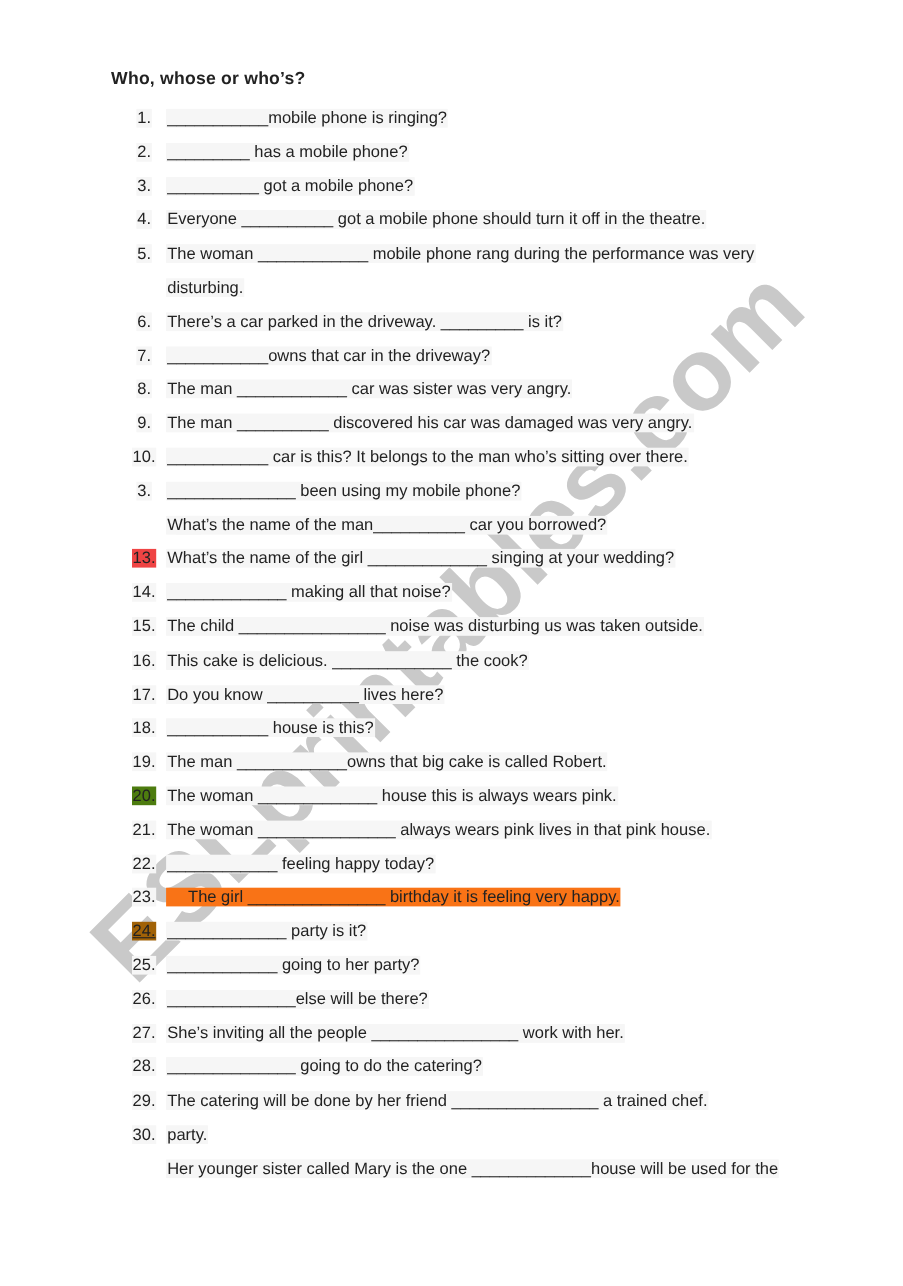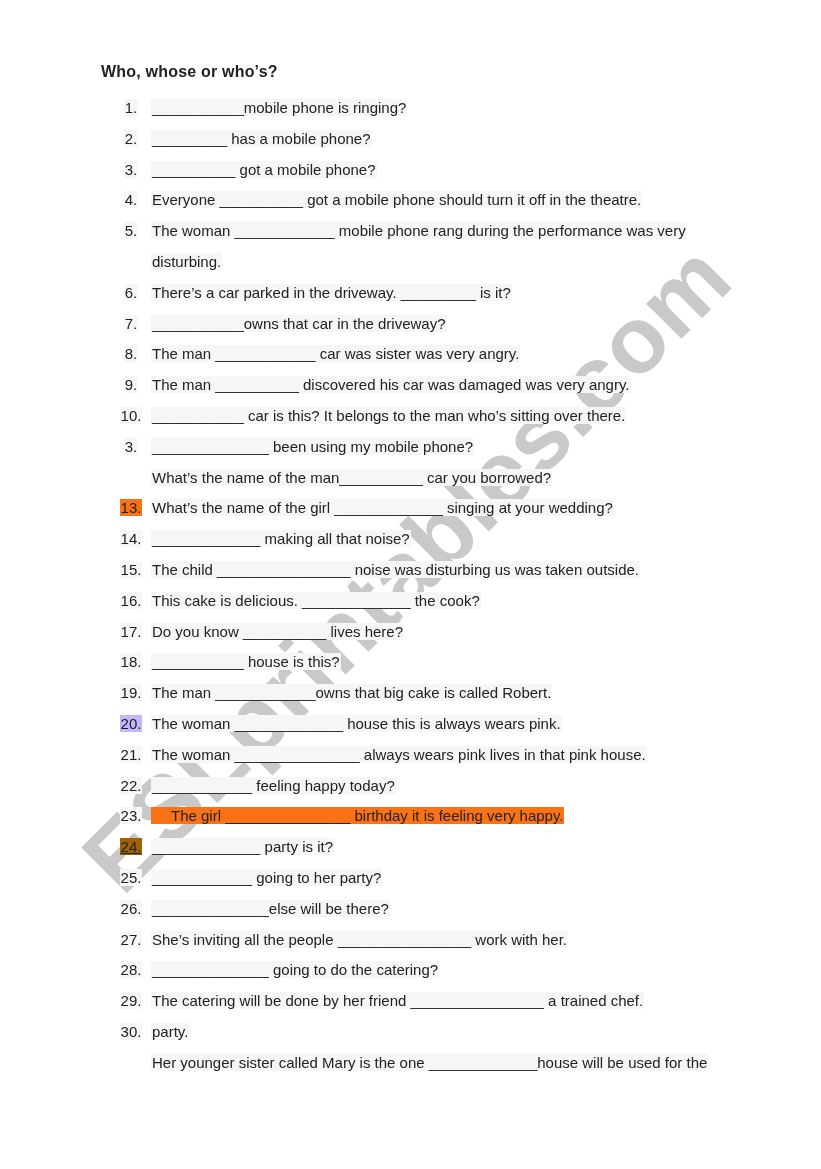--- a/index.html
+++ b/index.html
@@ -142,21 +142,21 @@
   </div>
 
   <div class="row">
     <span class="num"><span class="hl num-box" style="background: rgb(246, 246, 246); margin-left: 48px;">12.</span></span>
     <span class="txt">
             <div class="line"><span class="hl" style="background: rgb(246, 246, 246);">What’s the name of the man__________ car you borrowed?</span></div>
           </span>
   </div>
 
   <div class="row">
-    <span class="num"><span class="hl num-box" style="background: #f97316;">13.</span></span>
+    <span class="num"><span class="hl num-box" style="background: #ef4444;">13.</span></span>
     <span class="txt">
             <div class="line"><span class="hl" style="background: rgb(246, 246, 246);">What’s the name of the girl _____________ singing at your wedding?</span></div>
           </span>
   </div>
 
   <div class="row">
     <span class="num"><span class="hl num-box" style="background: rgb(246, 246, 246);">14.</span></span>
     <span class="txt">
             <div class="line"><span class="hl" style="background: rgb(246, 246, 246);">_____________ making all that noise?</span></div>
           </span>
@@ -191,21 +191,21 @@
   </div>
 
   <div class="row">
     <span class="num"><span class="hl num-box" style="background: rgb(246, 246, 246);">19.</span></span>
     <span class="txt">
             <div class="line"><span class="hl" style="background: rgb(246, 246, 246);">The man ____________owns that big cake is called Robert.</span></div>
           </span>
   </div>
 
   <div class="row">
-    <span class="num"><span class="hl num-box" style="background: #c4b5fd;">20.</span></span>
+    <span class="num"><span class="hl num-box" style="background: #4d7c0f;">20.</span></span>
     <span class="txt">
             <div class="line"><span class="hl" style="background: rgb(246, 246, 246);">The woman _____________ house this is always wears pink.</span></div>
           </span>
   </div>
 
   <div class="row">
     <span class="num"><span class="hl num-box" style="background: rgb(246, 246, 246);">21.</span></span>
     <span class="txt">
             <div class="line"><span class="hl" style="background: rgb(246, 246, 246);">The woman _______________ always wears pink lives in that pink house.</span></div>
           </span>

